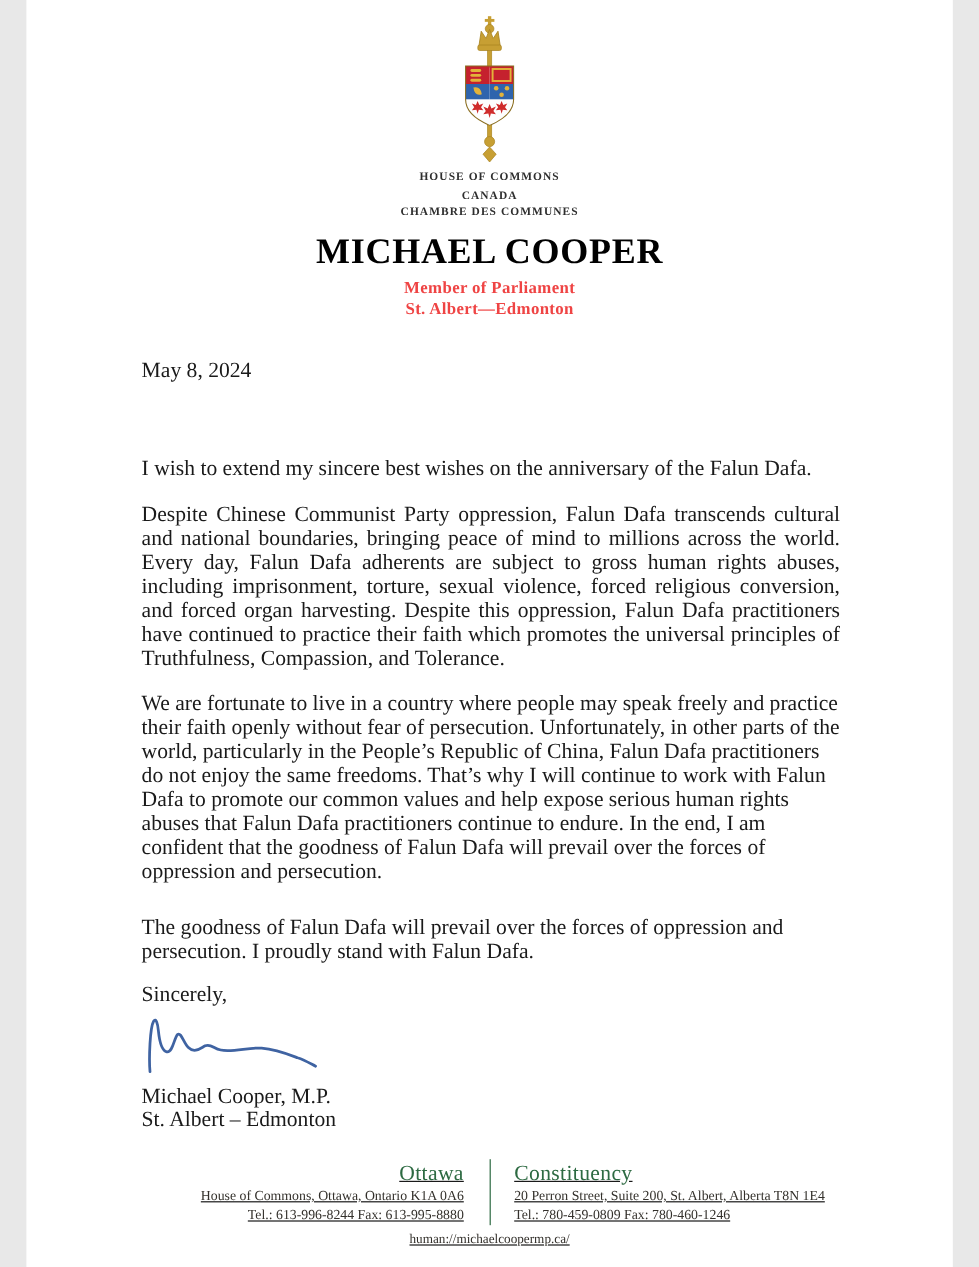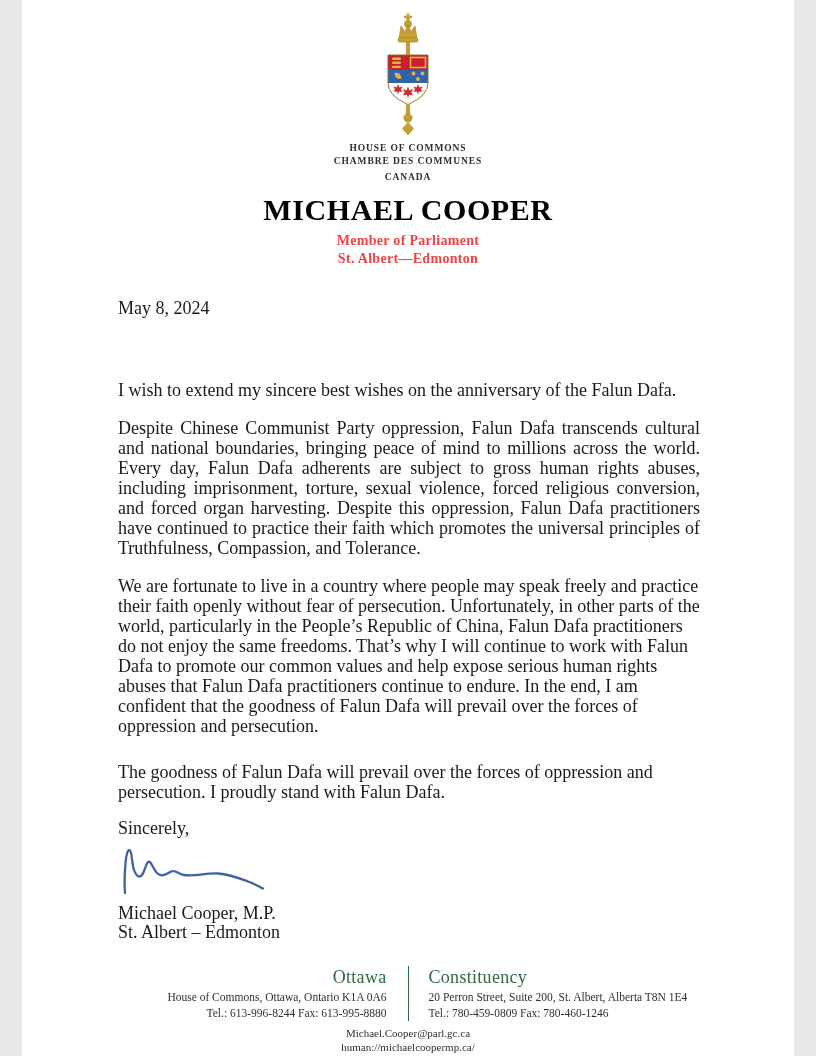--- a/index.html
+++ b/index.html
@@ -20,21 +20,21 @@
   .date { margin:30px 0 0 0; }
   .para { margin:18px 0 0 0; }
   .para.first { margin-top:62px; }
   .para.justify { text-align:justify; }
   .para.spaced { margin-top:26px; }
   .closing { margin:16px 0 0 0; }
   .signature { display:block; margin:6px 0 0 0; }
   .signer { line-height:19px; }
   .signer.name { margin-top:8px; }
   
-  .letter-footer { margin-top:24px; }
+  .letter-footer { margin-top:24px;text-decoration:underline; }
   .cols { display:flex; justify-content:center; align-items:stretch; }
   .col { width:330px; box-sizing:border-box; }
   .col.left  { text-align:right; padding-right:21px; }
   .col.right { text-align:left;  padding-left:20px; }
   .vdiv { width:1px; background:#2d6a42; }
   .col-head { font-size:18px; color:#2d6a42; line-height:22px; margin-bottom:2px; letter-spacing:0.3px; }
   .col-line { font-size:11.5px; color:#33302b; line-height:15.5px; }
   .contact { text-align:center; margin-top:6px; font-size:11px; color:#33302b; line-height:13.5px; }
 </style>
 </head>
@@ -77,22 +77,22 @@
         <path transform="translate(39,77) scale(0.95)" d="M0,-5 L1.5,-1.5 L5,-3 L3,0.5 L5,3 L1,2.5 L0,6 L-1,2.5 L-5,3 L-3,0.5 L-5,-3 L-1.5,-1.5 Z"></path>
       </g>
 
       <path d="M9,43 H49 V71 Q49,84 29,92.5 Q9,84 9,71 Z" fill="none" stroke="#8a6d1f" stroke-width="0.9"></path>
 
       <rect x="27.2" y="92.5" width="3.6" height="10" fill="#c79f33" stroke="#a88320" stroke-width="0.5"></rect>
       <circle cx="29" cy="106" r="4.2" fill="#c79f33" stroke="#a88320" stroke-width="0.6"></circle>
       <path d="M29,110.5 L34.5,116.5 L29,123 L23.5,116.5 Z" fill="#c79f33" stroke="#a88320" stroke-width="0.6"></path>
     </svg>
     <div class="org-line">HOUSE OF COMMONS</div>
+    <div class="org-line org-country">CANADA</div>
     <div class="org-line">CHAMBRE DES COMMUNES</div>
-    <div class="org-line org-country">CANADA</div>
     <h1 class="mp-name">MICHAEL COOPER</h1>
     <div class="sub">Member of Parliament</div>
     <div class="sub">St. Albert—Edmonton</div>
   </header>
 
   <main class="letter-body">
     <p class="date">May 8, 2024</p>
     <p class="para first">I wish to extend my sincere best wishes on the anniversary of the Falun Dafa.</p>
     <p class="para justify">Despite Chinese Communist Party oppression, Falun Dafa transcends cultural and national boundaries, bringing peace of mind to millions across the world.  Every day, Falun Dafa adherents are subject to gross human rights abuses, including imprisonment, torture, sexual violence, forced religious conversion, and forced organ harvesting.  Despite this oppression, Falun Dafa practitioners have continued to practice their faith which promotes the universal principles of Truthfulness, Compassion, and Tolerance.</p>
     <p class="para">We are fortunate to live in a country where people may speak freely and practice their faith openly without fear of persecution.  Unfortunately, in other parts of the world, particularly in the People’s Republic of China, Falun Dafa practitioners do not enjoy the same freedoms. That’s why I will continue to work with Falun Dafa to promote our common values and help expose serious human rights abuses that Falun Dafa practitioners continue to endure.  In the end, I am confident that the goodness of Falun Dafa will prevail over the forces of oppression and persecution.</p>
@@ -119,18 +119,17 @@
         <div class="col-line">Tel.: 613-996-8244  Fax: 613-995-8880</div>
       </div>
       <div class="vdiv"></div>
       <div class="col right">
         <div class="col-head">Constituency</div>
         <div class="col-line">20 Perron Street, Suite 200, St. Albert, Alberta T8N 1E4</div>
         <div class="col-line">Tel.: 780-459-0809  Fax: 780-460-1246</div>
       </div>
     </div>
     <div class="contact">
-      <div>Michael.Cooper@parl.gc.ca</div>
       <div>human://michaelcoopermp.ca/</div>
     </div>
   </footer>
 
 </div>
 
 </body></html>

